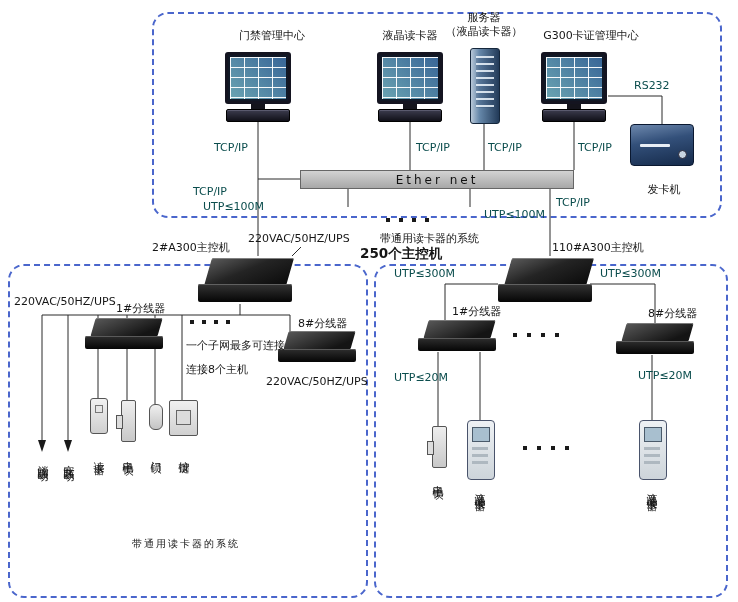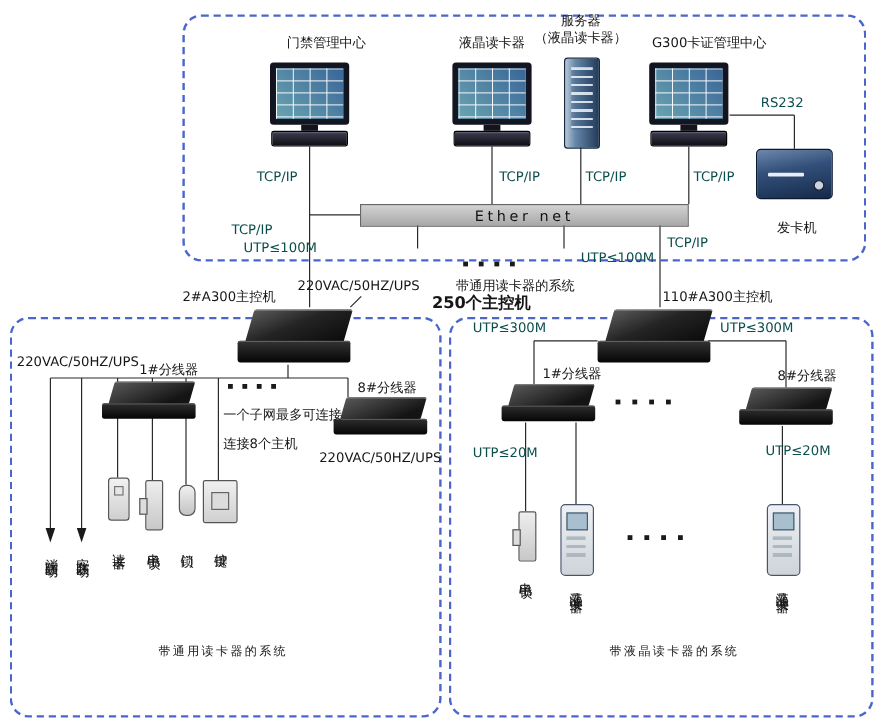--- a/index.html
+++ b/index.html
@@ -251,15 +251,14 @@
   </div>
   <div class="lcd" style="left:639px;top:420px">
     <div class="lcd-screen"></div>
     <div class="lcd-keys"></div>
   </div>
 
   <div class="lbl vt" style="left:431px;top:476px">电子锁</div>
   <div class="lbl vt" style="left:473px;top:484px">液晶读卡器</div>
   <div class="lbl vt" style="left:645px;top:484px">液晶读卡器</div>
 
-  <div class="lbl title center" style="left:476px;top:538px;width:172px">带液晶读卡器的系统</div>
 
 </div>
 
 </body></html>

